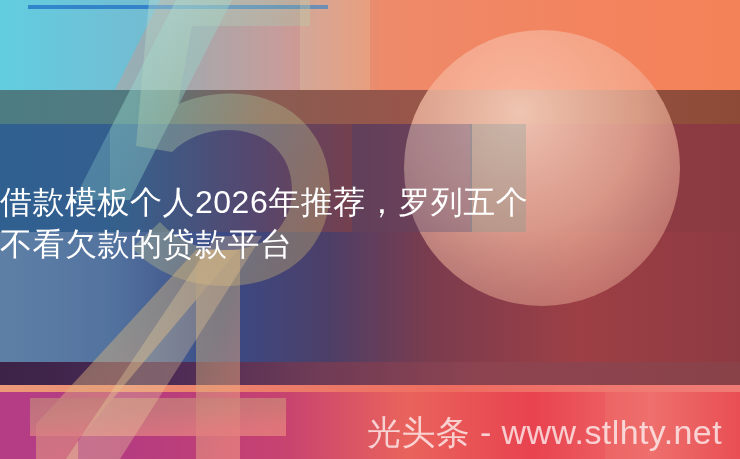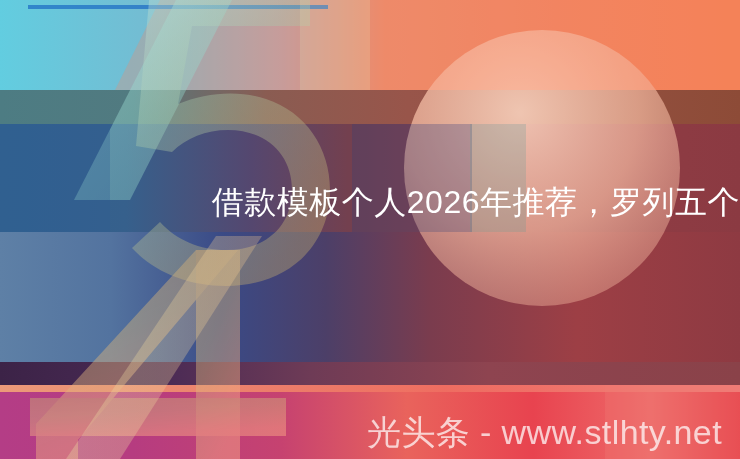--- a/index.html
+++ b/index.html
@@ -19,21 +19,21 @@
     top: 0; left: 0;
     width: 740px;
     height: 459px;
     display: block;
   }
   #title-block {
     position: absolute;
     left: 0;
     top: 181px;
     width: 740px;
-    text-align: right;
+    text-align: left;
     z-index: 5;
     pointer-events: none;
   }
   .title-line {
     display: block;
     color: #ffffff;
     font-size: 32px;
     line-height: 42px;
     letter-spacing: 0.5px;
     white-space: nowrap;
@@ -201,17 +201,18 @@
       <rect x="300" y="0" width="70" height="90" fill="#e9ddb0" opacity="0.22"></rect>
       <rect x="352" y="124" width="120" height="108" fill="#2f3f7a" opacity="0.28"></rect>
       <rect x="470" y="124" width="56" height="108" fill="#5a9a96" opacity="0.24"></rect>
       <rect x="0" y="124" width="110" height="108" fill="#2f5d96" opacity="0.30"></rect>
       <rect x="605" y="385" width="135" height="74" fill="#ef7a74" opacity="0.30"></rect>
     </g>
   </svg>
 
   <div id="title-block">
     <span class="title-line">借款模板个人2026年推荐，罗列五个</span>
+    <span class="title-line">不看欠款的贷款平台</span>
   </div>
 
   <div id="watermark">光头条 - www.stlhty.net</div>
 
 </div>
 
 </body></html>

